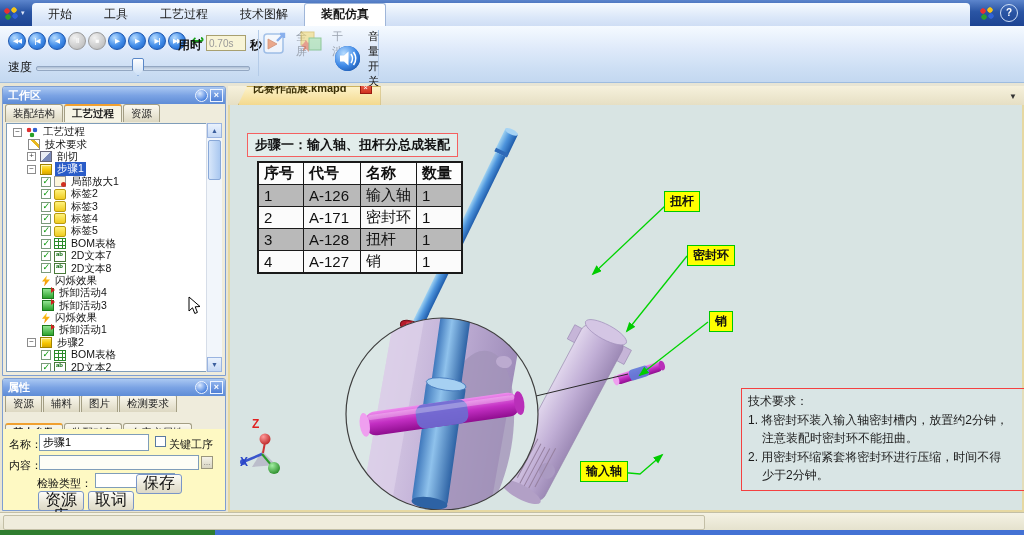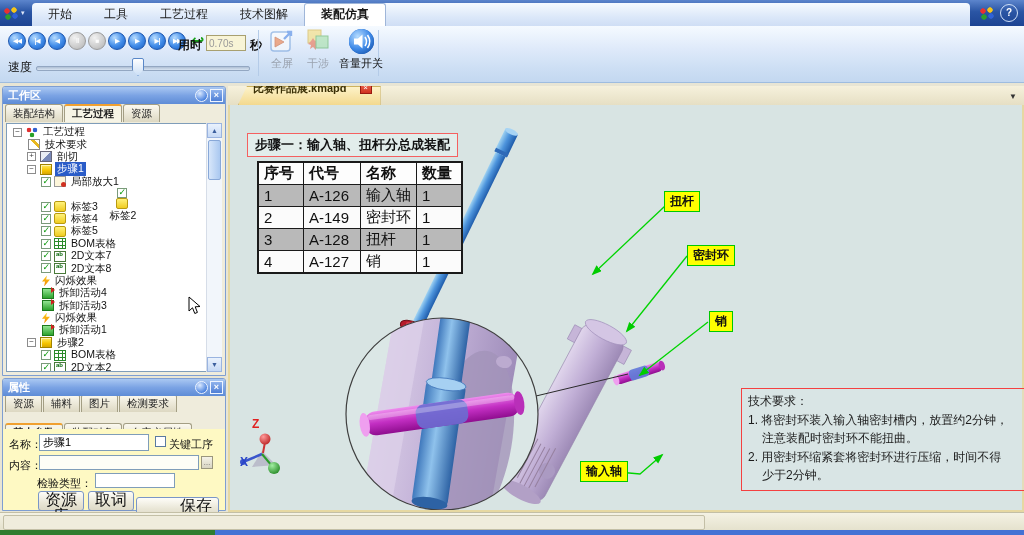--- a/index.html
+++ b/index.html
@@ -44,21 +44,21 @@
     background:#f8f4d6;color:#999;font-size:10px;padding:0 2px;font-family:inherit;}
   .elapsed-unit{position:absolute;left:250px;top:11px;font-size:12px;font-weight:bold;color:#111;}
   .speed-label{position:absolute;left:8px;top:33px;font-size:12px;color:#111;}
   .speed-track{position:absolute;left:36px;top:40px;width:212px;height:3px;border-radius:2px;
     background:linear-gradient(180deg,#aebfd4,#d8e4f2);border:1px solid #93a7c2;}
   .speed-thumb{position:absolute;left:132px;top:32px;width:10px;height:16px;
     background:linear-gradient(180deg,#fdfeff,#cde0f6);border:1px solid #5a88c8;border-radius:2px;
     clip-path:polygon(0 0,100% 0,100% 62%,50% 100%,0 62%);}
   .rib-sep{position:absolute;top:4px;bottom:6px;width:1px;background:#b4cbe8;}
   .group-label{position:absolute;top:65px;font-size:11px;color:#8d97a9;text-align:center;}
-  .ctrl-btn{position:absolute;top:2px;display:flex;flex-direction:column;align-items:center;width:40px;}
+  .ctrl-btn{position:absolute;top:2px;display:flex;flex-direction:row;align-items:center;width:40px;gap:7px;}
   .ctrl-btn .cap{font-size:11px;margin-top:1px;color:#111;}
   .ctrl-btn.off .cap{color:#9aa2ae;}
   .ctrl-btn.off .cicon{opacity:.55;}
   .cicon{width:27px;height:27px;position:relative;}
 
   
   .panel{position:absolute;border:1px solid #7e9ed2;background:#efecdc;border-radius:3px 3px 0 0;box-sizing:border-box;}
   .panel-title{height:17px;background:linear-gradient(180deg,#aac8f2 0%,#7ba3e4 50%,#5e8cd6 100%);
     color:#fff;font-size:11px;font-weight:bold;line-height:17px;padding-left:5px;position:relative;
     border-radius:2px 2px 0 0;}
@@ -274,21 +274,21 @@
         <div class="trow" style="padding-left: 18px;">
           <div class="exp">−</div>
           <div class="ti ti-step-cube"></div>
           <div class="tlabel sel">步骤1</div>
         </div>
         <div class="trow" style="padding-left: 32px;">
           <div class="cb"></div>
           <div class="ti ti-zoom-region"></div>
           <div class="tlabel">局部放大1</div>
         </div>
-        <div class="trow" style="padding-left: 32px; flex-direction: column;">
+        <div class="trow" style="padding-left: 32px;">
           <div class="cb"></div>
           <div class="ti ti-tag"></div>
           <div class="tlabel">标签2</div>
         </div>
         <div class="trow" style="padding-left: 32px;">
           <div class="cb"></div>
           <div class="ti ti-tag"></div>
           <div class="tlabel">标签3</div>
         </div>
         <div class="trow" style="padding-left: 32px;">
@@ -385,21 +385,21 @@
     <span class="pf-check" style="left:152px;top:7px"></span>
     <span class="pf-label" style="left:166px;top:8px">关键工序</span>
     <span class="pf-label" style="left:6px;top:29px">内容：</span>
     <input class="pf-input" style="left: 36px; top: 26px; width: 160px; height: 15px; background: rgb(253, 253, 246);">
     <span class="pf-browse" style="left:198px;top:27px">…</span>
     <span class="pf-label" style="left:34px;top:47px">检验类型：</span>
     <input class="pf-input" style="left: 92px; top: 44px; width: 80px; height: 15px;">
     <div id="prop-buttons">
         <div class="pf-btn" style="left: 35px; top: 62px; width: 44px;">资源库</div>
         <div class="pf-btn" style="left: 85px; top: 62px; width: 44px;">取词</div>
-        <div class="pf-btn" style="left: 133px; top: 68px; width: 44px; padding-left: 37px;">保存</div>
+        <div class="pf-btn" style="left: 133px; top: 45px; width: 44px;">保存</div>
       </div>
   </div>
 </div>
 
 <div class="docarea">
   <div class="doc-tabbar">
     <div class="doc-tab">
       <span class="t">比赛作品展.kmapd</span>
       <span class="tab-close">×</span>
     </div>
@@ -550,21 +550,21 @@
         </thead>
       <tbody id="bom-body">
           <tr class="g">
             <td>1</td>
             <td>A-126</td>
             <td>输入轴</td>
             <td>1</td>
           </tr>
           <tr class="w">
             <td>2</td>
-            <td>A-149</td>
+            <td>A-171</td>
             <td>密封环</td>
             <td>1</td>
           </tr>
           <tr class="g">
             <td>3</td>
             <td>A-128</td>
             <td>扭杆</td>
             <td>1</td>
           </tr>
           <tr class="w">

